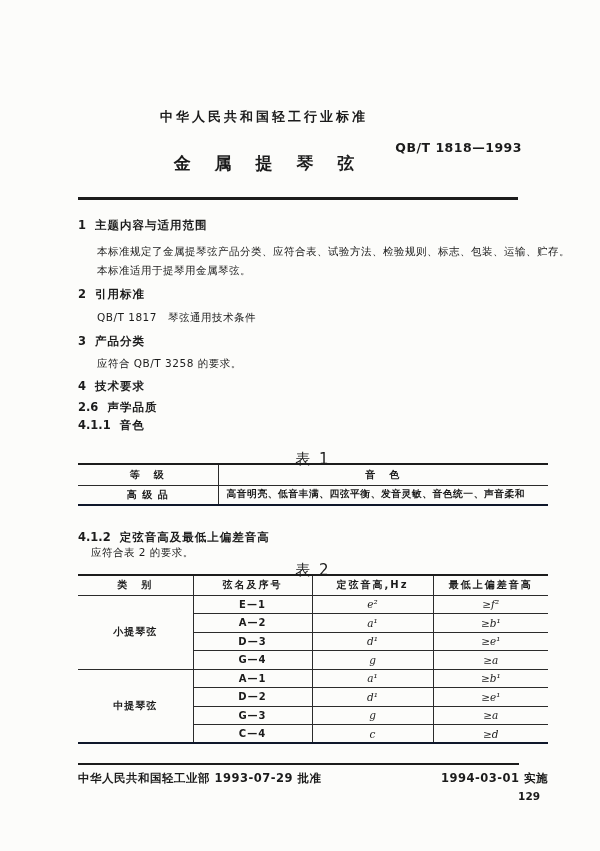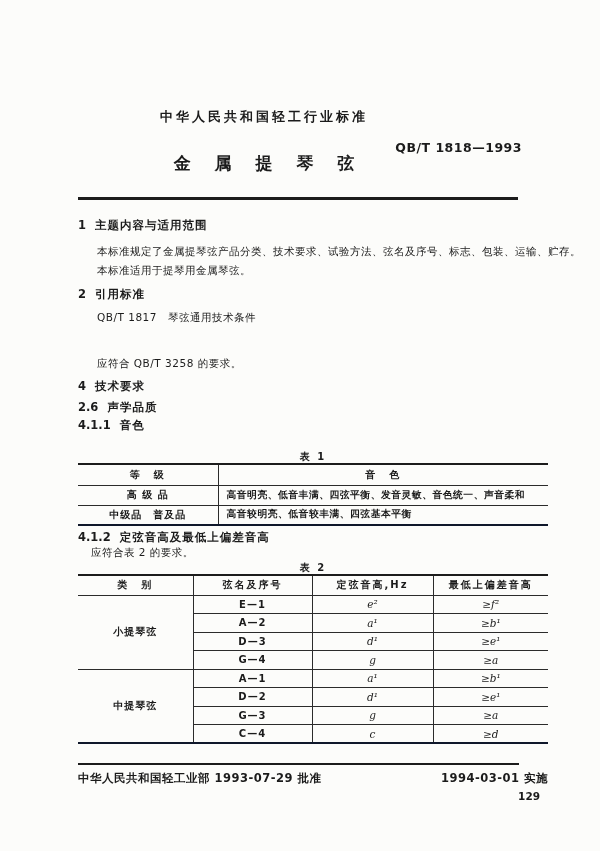--- a/index.html
+++ b/index.html
@@ -18,21 +18,21 @@
   .rule-thin { height:2px; background:#1c1c1c; width:441px; }
 
   
   .h { font-size:11.5px; font-weight:700; letter-spacing:1px; }
   .h .num { display:inline-block; margin-right:9px; letter-spacing:0; }
   .p { font-size:10.5px; letter-spacing:0.5px; white-space:nowrap; }
   .ind { padding-left:19px; }
   .ind-s { padding-left:13px; }
 
   
-  .tcap { text-align:center; font-size:10px; font-weight:700; letter-spacing:2px; }
+  .tcap { text-align:center; font-size:15px; font-weight:400; letter-spacing:2px; }
   table { border-collapse:collapse; width:470px; table-layout:fixed;
           border-top:2px solid #1c1c1c; border-bottom:2px solid #0f172a; }
   th, td { border-top:1.2px solid #2b2b2b; border-left:1px solid #2b2b2b;
            font-size:10px; text-align:center; vertical-align:middle; padding:0; }
   th:first-child, td.first { border-left:none; }
   th, .cat { font-weight:700; letter-spacing:2px; }
   .t1 tr { height:20px; }
   .t1 tr.head { height:21px; }
   .t1 td.desc { text-align:left; padding-left:8px; letter-spacing:0.5px; font-weight:600; font-size:9.8px; }
   .t2 tr { height:18.5px; }
@@ -51,28 +51,31 @@
 <div class="page">
 
   <div class="abs org-line" style="top:108px;">中华人民共和国轻工行业标准</div>
   <div class="abs code-line" style="top:140px;">QB/T 1818—1993</div>
   <div class="abs doc-title" style="top:152px;">金 属 提 琴 弦</div>
   <div class="abs rule" style="top:197px;"></div>
 
   <div class="abs h" style="top:218px;">
     <span class="num">1</span><span>主题内容与适用范围</span>
   </div>
-  <div class="abs p ind" style="top:245px;">本标准规定了金属提琴弦产品分类、技术要求、试验方法、弦名及序号、标志、包装、运输、贮存。</div>
+  <div class="abs p ind" style="top:245px;">本标准规定了金属提琴弦产品分类、应符合表、试验方法、检验规则、标志、包装、运输、贮存。</div>
   <div class="abs p ind" style="top:264px;">本标准适用于提琴用金属琴弦。</div>
 
   <div class="abs h" style="top:287px;">
     <span class="num">2</span><span>引用标准</span>
   </div>
   <div class="abs p ind" style="top:311px;">QB/T 1817　琴弦通用技术条件</div>
 
+  <div class="abs h" style="top:334px;">
+    <span class="num">3</span><span>产品分类</span>
+  </div>
   <div class="abs p ind" style="top:357px;">应符合 QB/T 3258 的要求。</div>
 
   <div class="abs h" style="top:379px;">
     <span class="num">4</span><span>技术要求</span>
   </div>
   <div class="abs h" style="top:400px;">
     <span class="num">2.6</span><span>声学品质</span>
   </div>
   <div class="abs h" style="top:418px;">
     <span class="num">4.1.1</span><span>音色</span>
@@ -85,24 +88,20 @@
         <col style="width:330px;">
       </colgroup>
     <tbody>
         <tr class="head">
       <th>等　级</th>
       <th>音　色</th>
     </tr>
     <tr>
       <td class="first cat">高 级 品</td>
       <td class="desc">高音明亮、低音丰满、四弦平衡、发音灵敏、音色统一、声音柔和</td>
-    </tr>
-    <tr>
-      <td class="first cat">中级品　普及品</td>
-      <td class="desc">高音较明亮、低音较丰满、四弦基本平衡</td>
     </tr>
   </tbody>
     </table>
 
   <div class="abs h" style="top:530px;">
     <span class="num">4.1.2</span><span>定弦音高及最低上偏差音高</span>
   </div>
   <div class="abs p ind-s" style="top:546px;">应符合表 2 的要求。</div>
 
   <div class="abs tcap" style="top:561px;">表 2</div>

